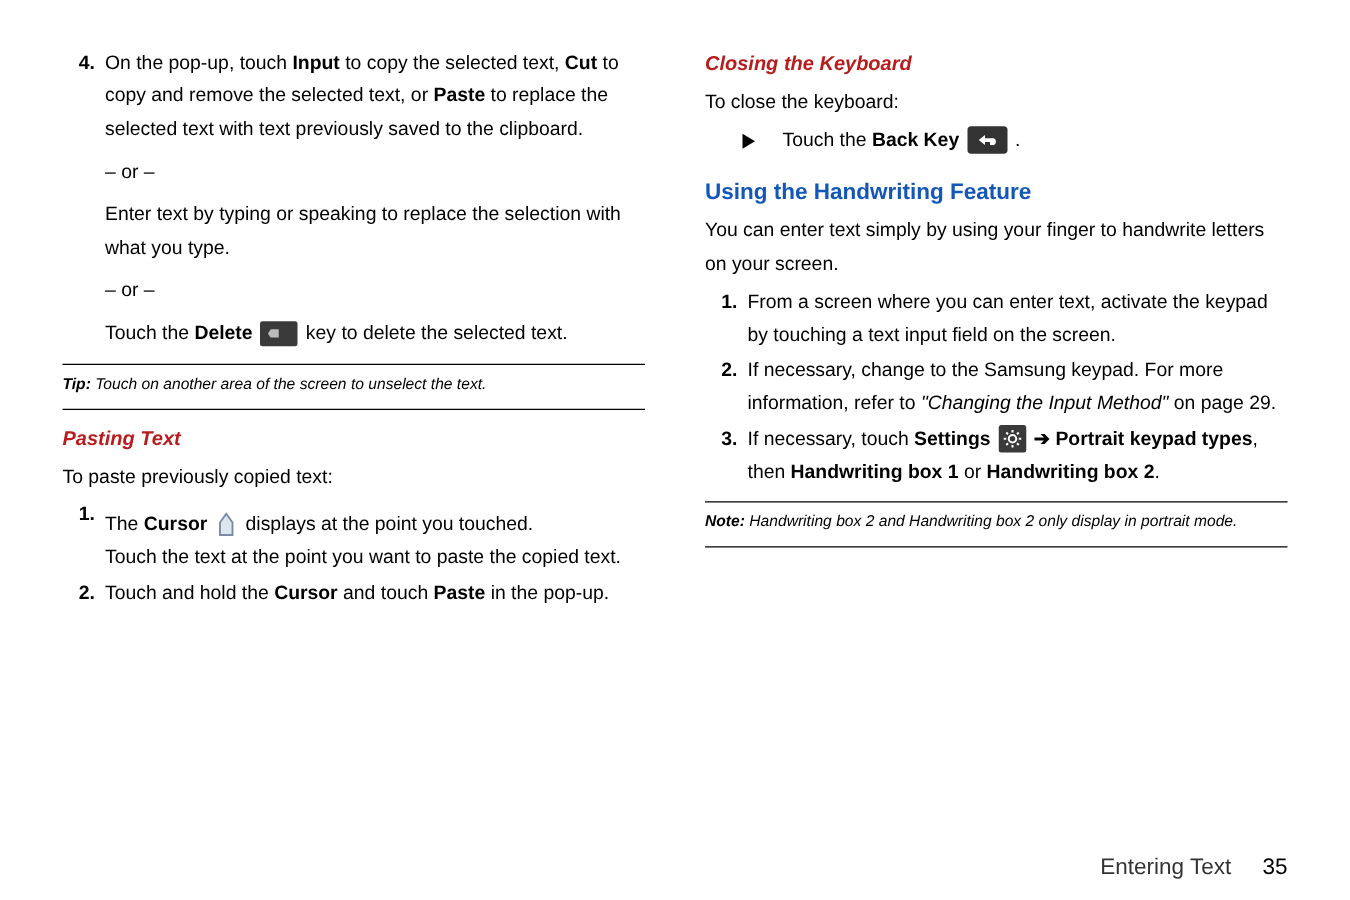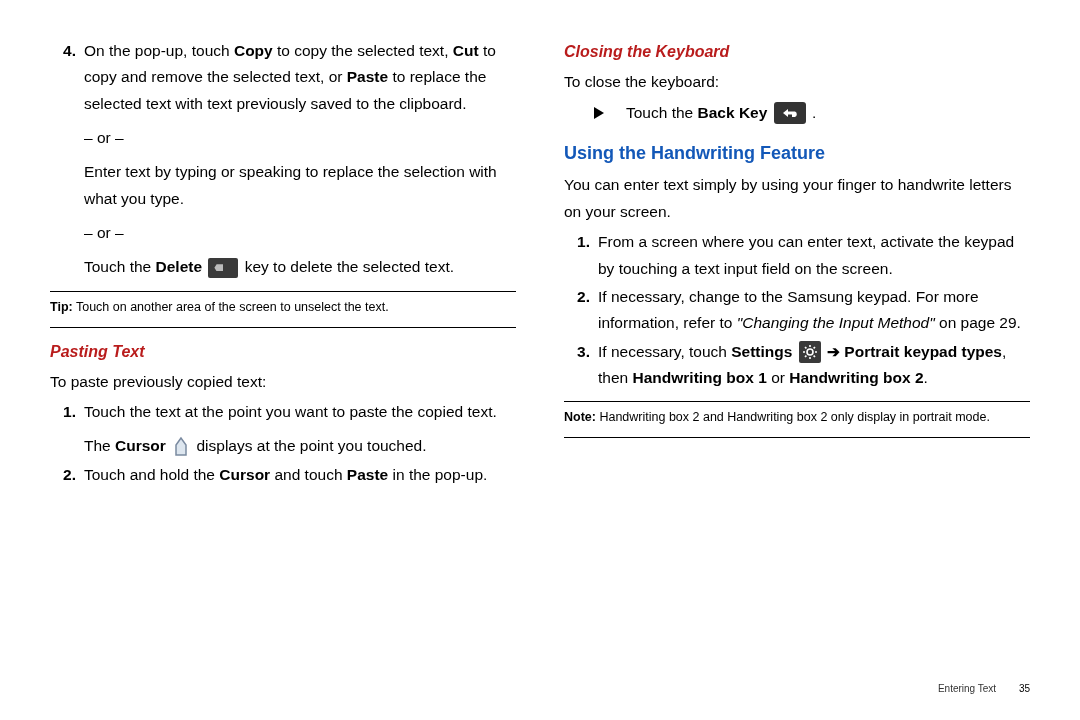--- a/index.html
+++ b/index.html
@@ -36,20 +36,21 @@
     .italic { font-style: italic; }
     hr.sep {
       border: none;
       border-top: 1.5px solid #000;
       margin: 10px 0 6px 0;
     }
     .tip-note {
       font-size: 12.5px;
       line-height: 1.5;
       margin: 2px 0 6px 0;
+      font-style: italic;
     }
     .h-blue-italic {
       color: #b91c1c;
       font-weight: bold;
       font-style: italic;
       font-size: 16px;
       margin: 10px 0 4px 0;
     }
     .h-blue {
       color: #1358b8;
@@ -105,39 +106,39 @@
       width: 32px; height: 22px;
       background: #333;
       border-radius: 3px;
       display: inline-flex;
       align-items: center;
       justify-content: center;
     }
     .footer {
       position: absolute;
       right: 50px;
-      bottom: 26px;
-      font-size: 10px;
+      bottom: 16px;
+      font-size: 18px;
       color: #333;
     }
     .page-num {
       display: inline-block;
       margin-left: 20px;
       color: #000;
     }
   </style>
 </head>
 <body>
 
 <div class="col">
 
   <div class="ol-item">
     <div class="ol-num">4.</div>
     <div class="ol-body">
-      <span>On the pop-up, touch </span><span class="bold">Copy</span><span> to copy the selected text, </span><span class="bold">Cut</span><span> to copy and remove the selected text, or </span><span class="bold">Paste</span><span> to replace the selected text with text previously saved to the clipboard.</span>
+      <span>On the pop-up, touch </span><span class="bold">Input</span><span> to copy the selected text, </span><span class="bold">Cut</span><span> to copy and remove the selected text, or </span><span class="bold">Paste</span><span> to replace the selected text with text previously saved to the clipboard.</span>
       <div class="or">– or –</div>
       <div>Enter text by typing or speaking to replace the selection with what you type.</div>
       <div class="or">– or –</div>
       <div>
         <span>Touch the </span><span class="bold">Delete</span>
         <span class="inline-icon delete-key"></span>
         <span> key to delete the selected text.</span>
       </div>
     </div>
   </div>
@@ -148,30 +149,30 @@
   </div>
   <hr class="sep">
 
   <div class="h-blue-italic">Pasting Text</div>
   <div class="intro">To paste previously copied text:</div>
 
   <div class="nested">
     <div class="ol-item">
       <div class="ol-num">1.</div>
       <div class="ol-body">
-        <div>Touch the text at the point you want to paste the copied text.</div>
         <div style="margin-top:8px;">
           <span>The </span><span class="bold">Cursor</span>
           <span class="inline-icon cursor-icon">
             <svg width="18" height="22" viewBox="0 0 18 22">
                 <path d="M9 2 L4 9 L4 19 L14 19 L14 9 Z" fill="#dde6ef" stroke="#7a8aa0" stroke-width="1.5"></path>
               </svg>
           </span>
           <span> displays at the point you touched.</span>
         </div>
+        <div>Touch the text at the point you want to paste the copied text.</div>
       </div>
     </div>
     <div class="ol-item">
       <div class="ol-num">2.</div>
       <div class="ol-body">
         <span>Touch and hold the </span><span class="bold">Cursor</span><span> and touch </span><span class="bold">Paste</span><span> in the pop-up.</span>
       </div>
     </div>
   </div>
 </div>

